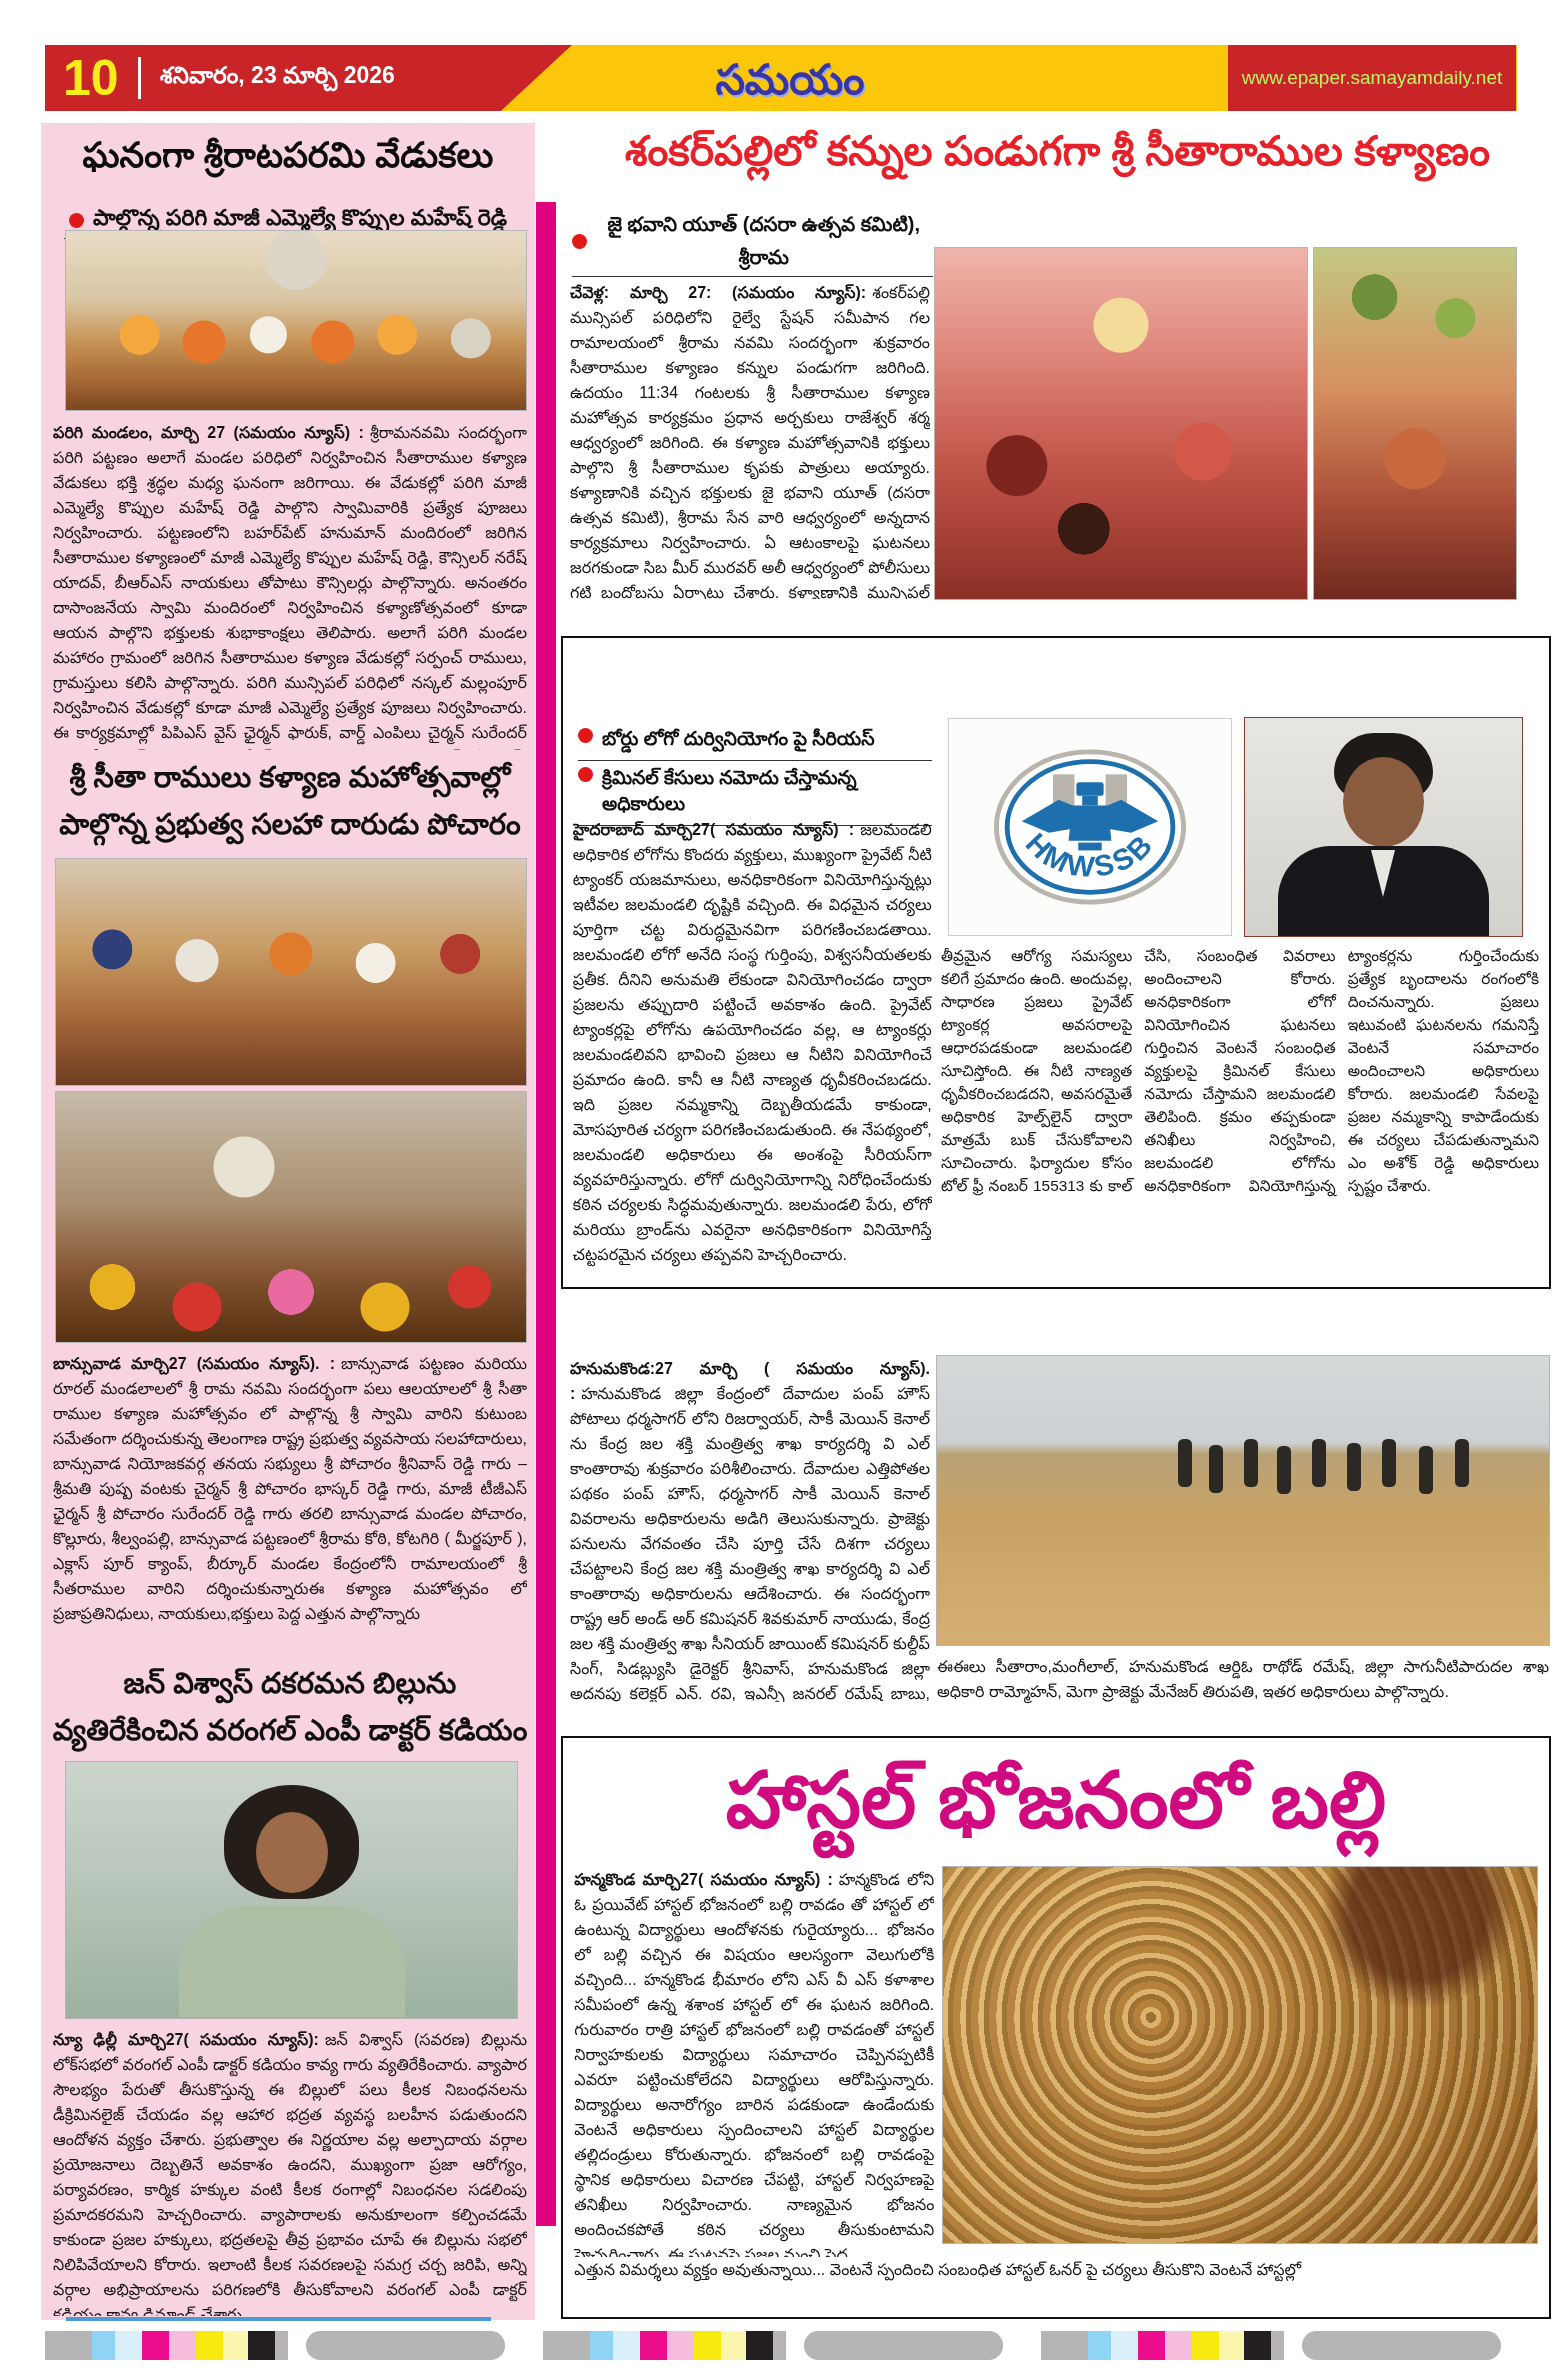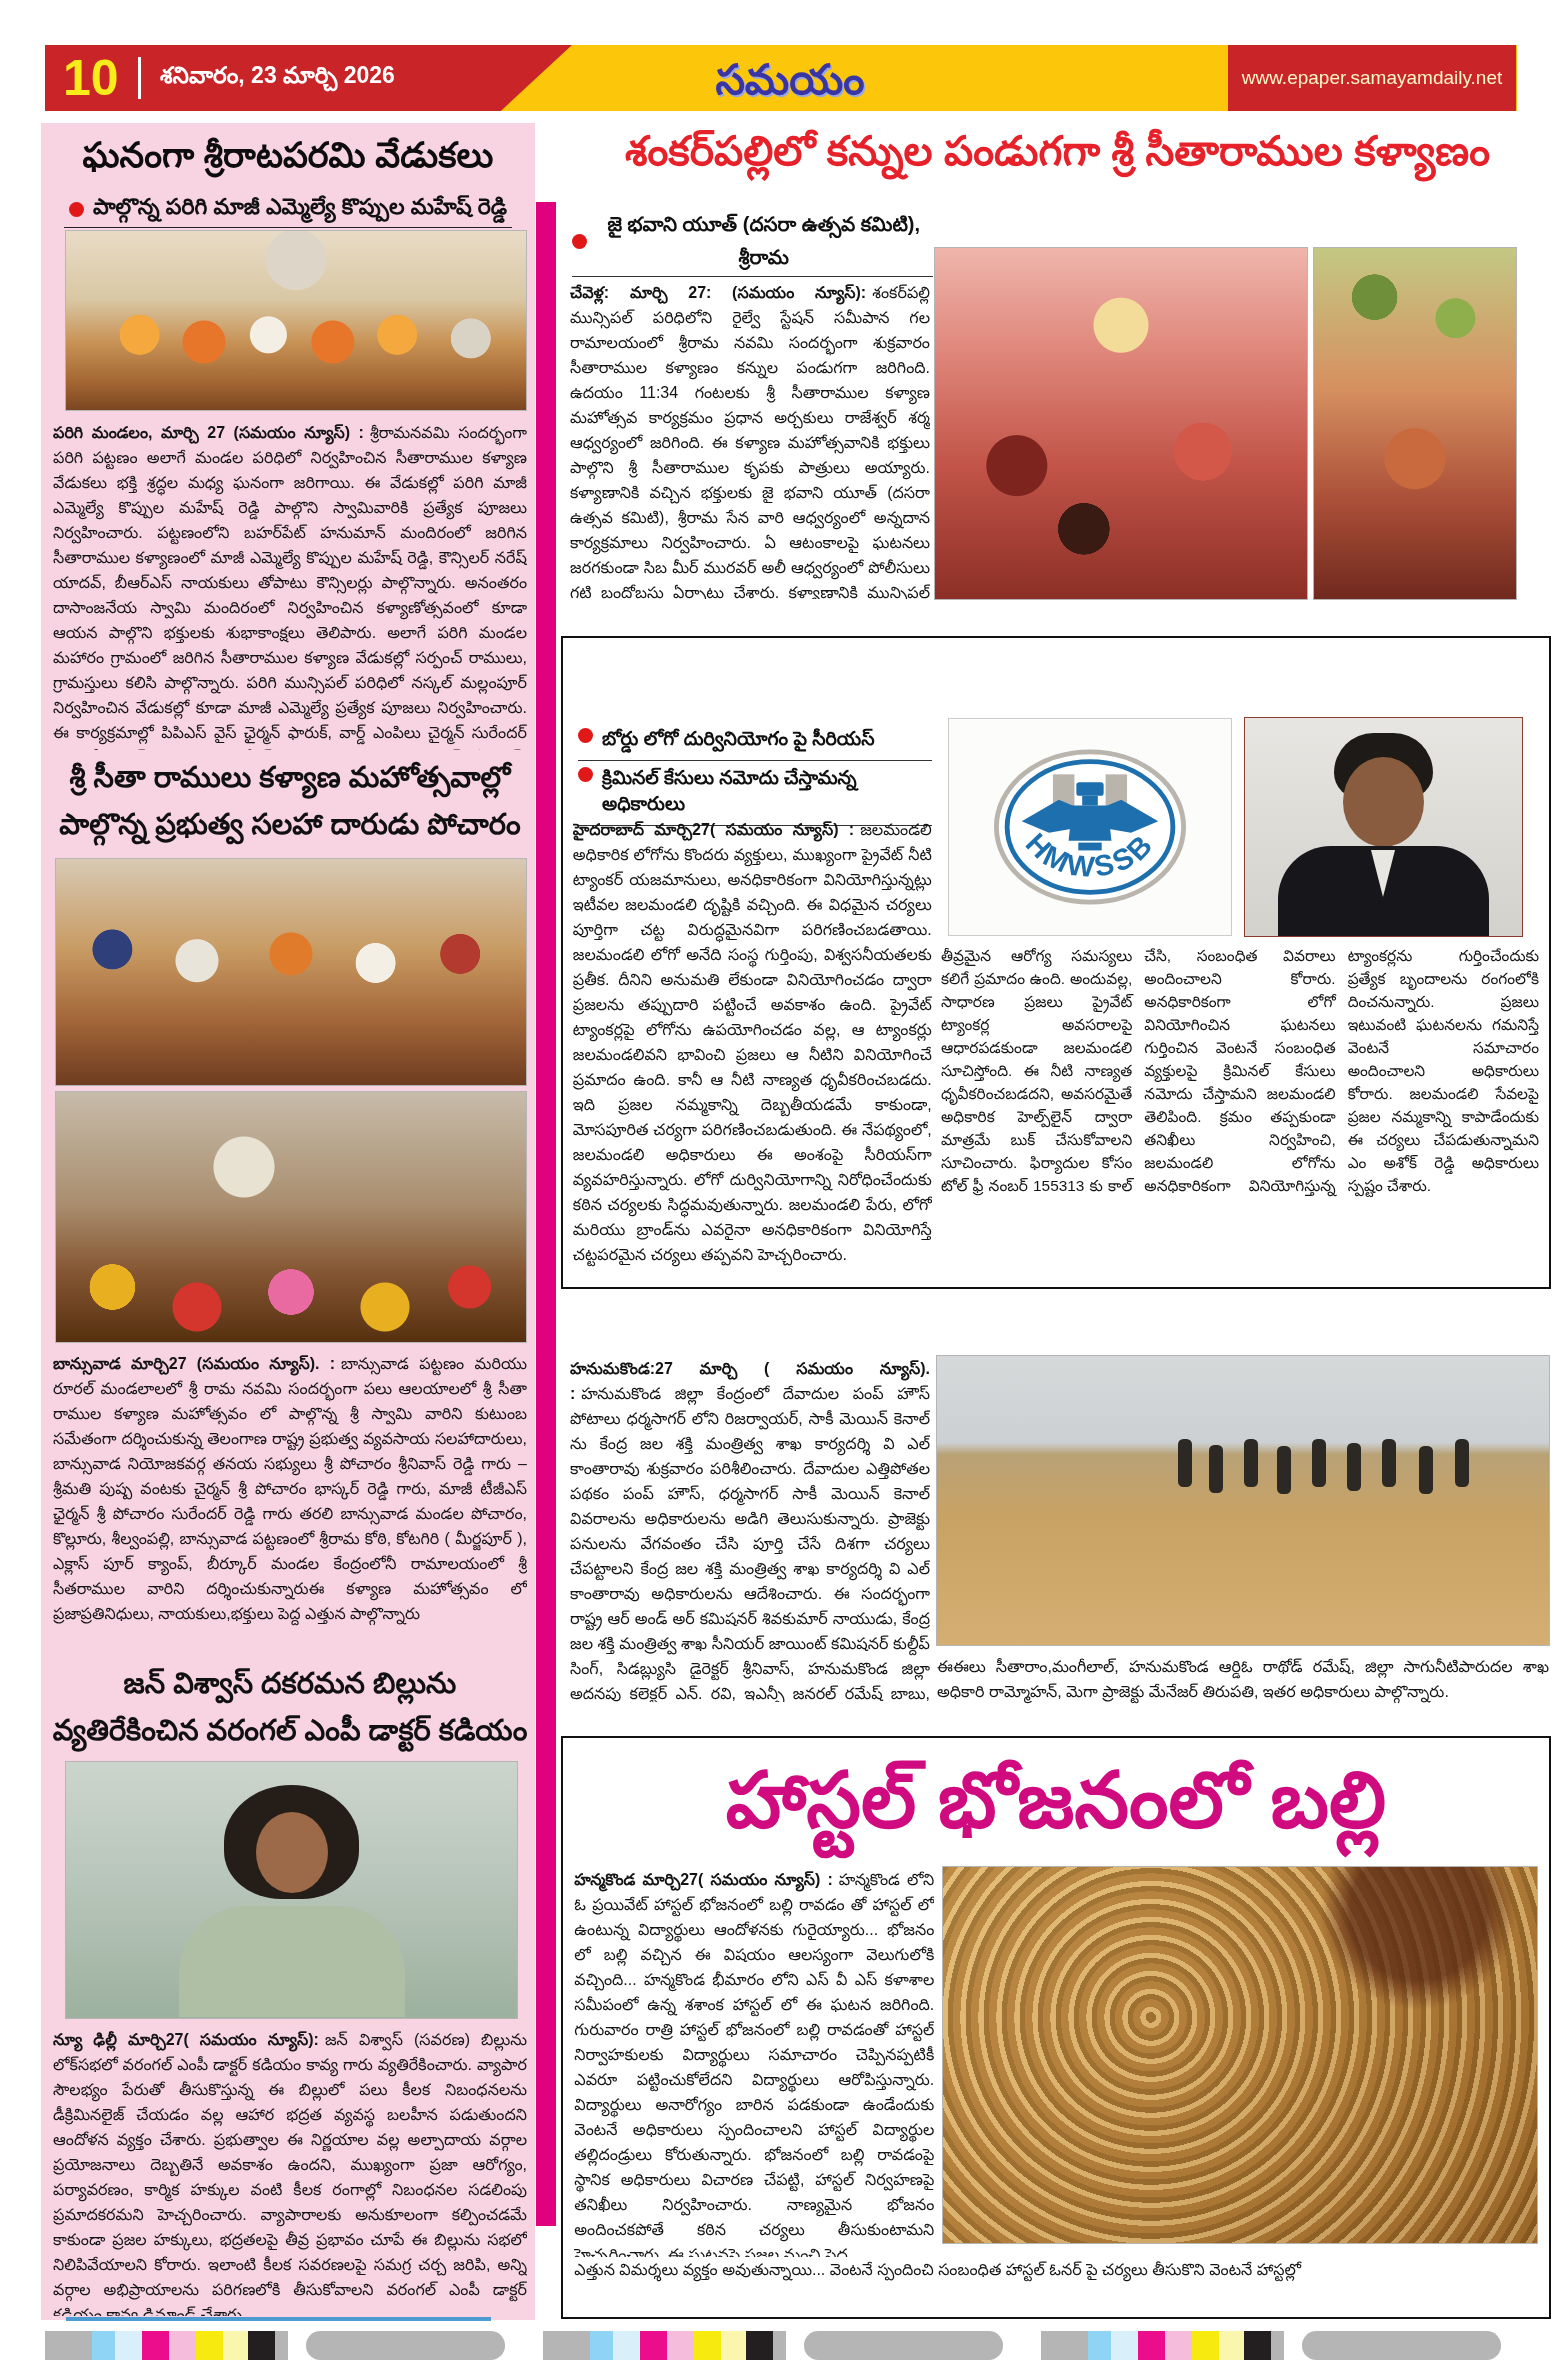--- a/index.html
+++ b/index.html
@@ -12,29 +12,29 @@
   .yellow-band{left:482px;top:45px;width:1035px;height:66px;background:#fcc60a}
   .masthead-title{left:647px;top:48px;width:286px;height:63px;line-height:63px;text-align:center;
                   font-size:42px;font-weight:bold;color:#3a35a5;text-shadow:1.5px 1.5px 0 #9aa6e0}
   .red-left{left:45px;top:45px;width:527px;height:66px;background:#c92428;
             clip-path:polygon(0 0,100% 0,86.5% 100%,0 100%);display:flex;align-items:center}
   .page-num{color:#f9ec1b;font-size:50px;font-weight:bold;margin-left:18px;line-height:66px}
   .hdr-divider{width:2.3px;height:42px;background:#fff;margin:0 19.6px}
   .hdr-date{color:#fff;font-size:23px;font-weight:bold}
   .red-right{left:1228px;top:45px;width:288px;height:66px;background:#c92428;
              display:flex;align-items:center;justify-content:center}
-  .website{color:#fef9c3;font-size:19px;text-decoration:none}
+  .website{color:#bef264;font-size:19px;text-decoration:none}
 
   
   .pink-panel{left:41px;top:123px;width:494px;height:2197px;background:#f8d4e3}
   .magenta-bar{left:536px;top:202px;width:20.3px;height:2024px;background:#e0017e}
 
   .a1-headline{left:49px;top:135px;width:478px;height:48px;font-size:35px;font-weight:bold;
                text-align:center;color:#0d0d0d;overflow:hidden}
-  .a1-subhead{left:64px;top:191px;width:448px;height:36px;display:flex;align-items:center;
+  .a1-subhead{left:64px;top:202px;width:448px;height:36px;display:flex;align-items:center;
               justify-content:center;gap:9px;font-size:22px;font-weight:bold;border-bottom:1.5px solid #222;overflow:hidden}
   .dot{width:15px;height:15px;border-radius:50%;background:#e11818;flex:0 0 auto}
   .a1-photo{left:66px;top:231px;width:460px;height:179px}
   .body-text{font-size:16px;line-height:25px;text-align:justify;color:#141414;overflow:hidden}
   .dateline{font-weight:bold;margin-right:6px}
   .a1-body{left:53px;top:420px;width:474px;height:330px}
 
   .a2-headline{left:51px;top:754px;width:478px;height:96px;font-size:29px;line-height:47px;
                font-weight:bold;text-align:center;overflow:hidden}
   .a2-photo1{left:56px;top:859px;width:470px;height:226px}

